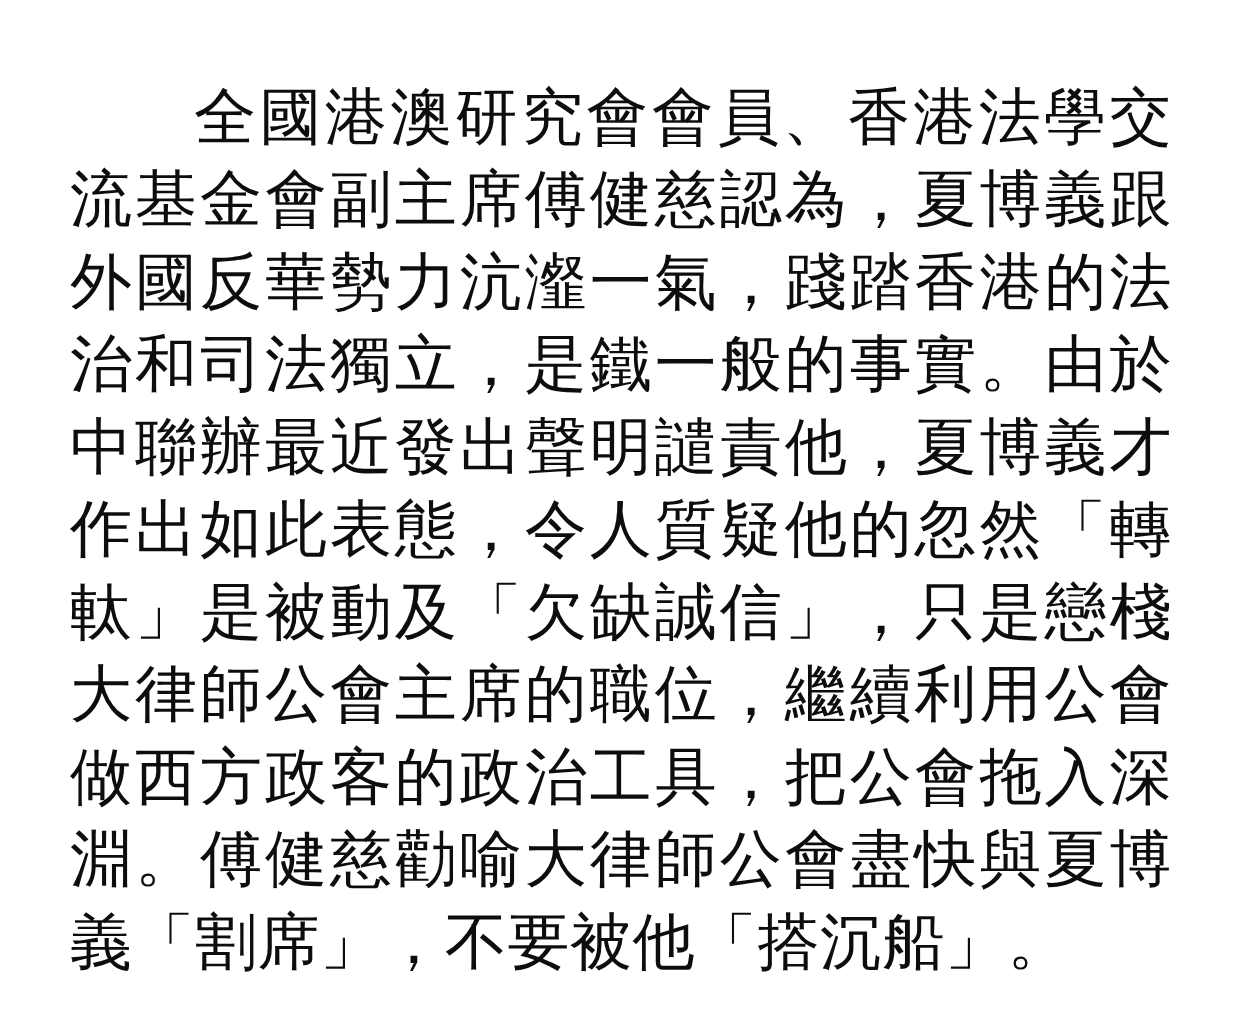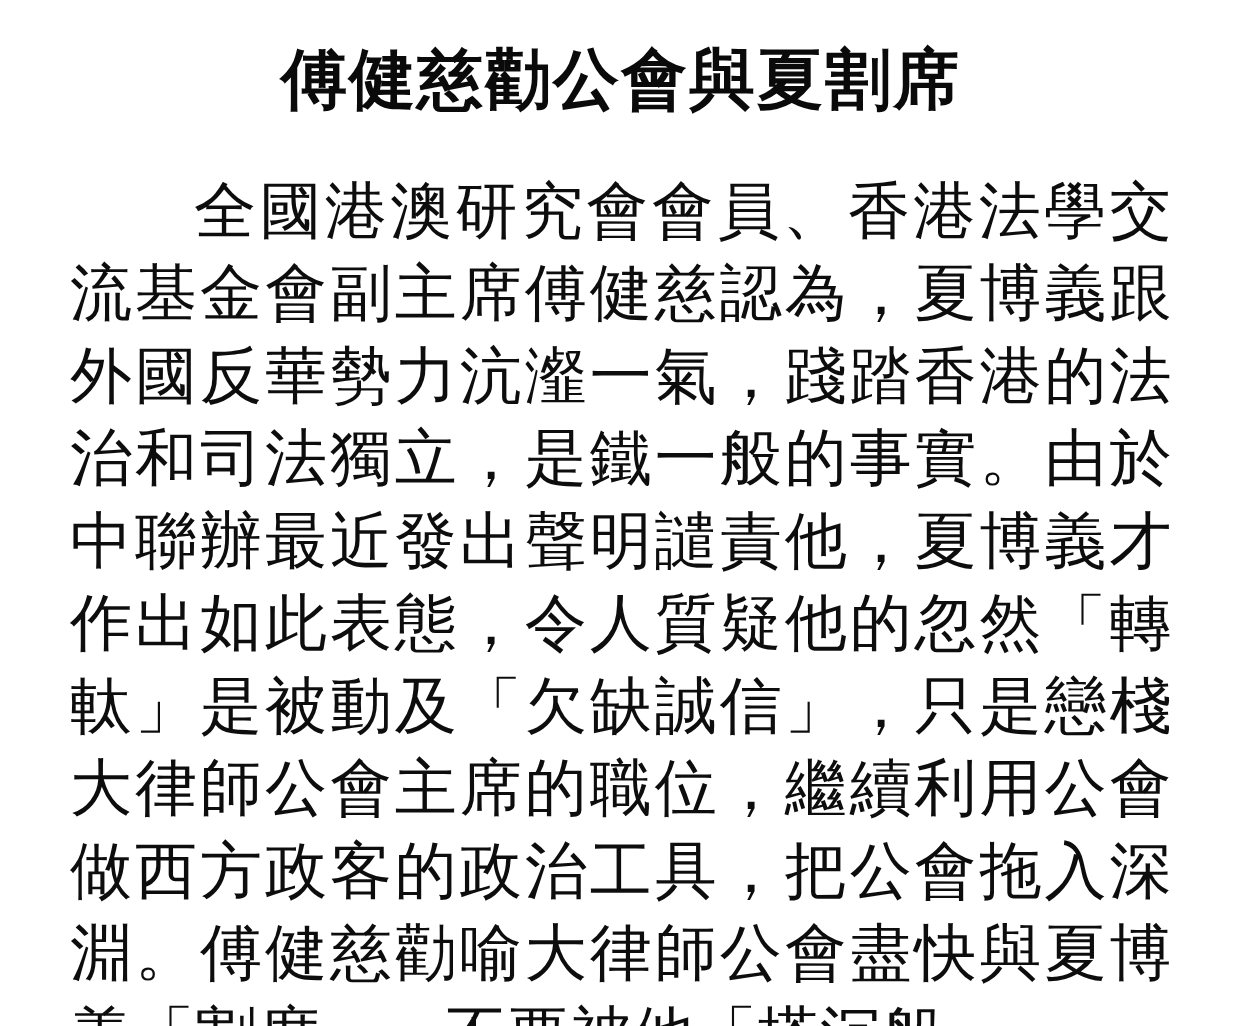--- a/index.html
+++ b/index.html
@@ -43,18 +43,17 @@
   }
   .article-body p {
     margin: 0;
     text-indent: 2em;
   }
 </style>
 </head>
 <body>
 
 <div class="page">
-  <h1 class="headline">傅健慈勸公會與夏割席</h1>
 
   <div class="article-body">
     <p>全國港澳研究會會員、香港法學交流基金會副主席傅健慈認為，夏博義跟外國反華勢力沆瀣一氣，踐踏香港的法治和司法獨立，是鐵一般的事實。由於中聯辦最近發出聲明譴責他，夏博義才作出如此表態，令人質疑他的忽然「轉軚」是被動及「欠缺誠信」，只是戀棧大律師公會主席的職位，繼續利用公會做西方政客的政治工具，把公會拖入深淵。傅健慈勸喻大律師公會盡快與夏博義「割席」，不要被他「搭沉船」。</p>
   </div>
 </div>
 
 </body></html>

